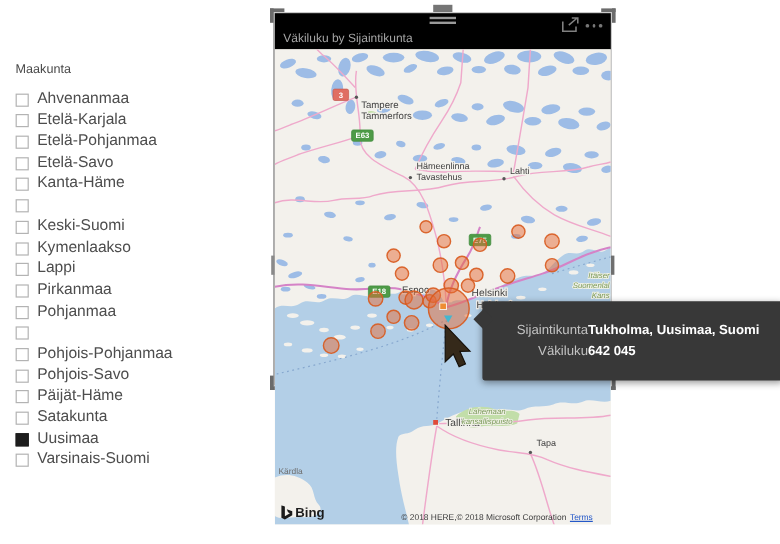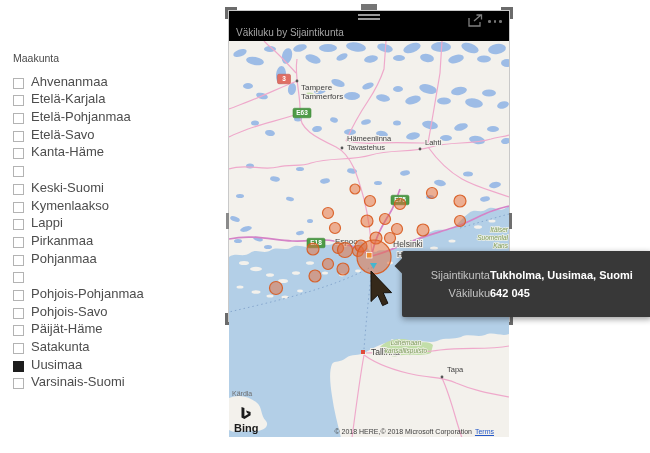--- a/index.html
+++ b/index.html
@@ -31,21 +31,21 @@
   .drag-lines{position:absolute;top:3px;left:50%;margin-left:-11px;width:22px;}
   .drag-lines div{height:2px;background:#9a9a9a;margin-bottom:2px;}
   .focus-icon{position:absolute;top:3px;right:26px;width:15px;height:14px;cursor:pointer;}
   .more-icon{position:absolute;top:9px;right:5px;width:16px;height:6px;cursor:pointer;display:flex;gap:3px;}
   .more-icon span{width:2.6px;height:2.6px;border-radius:50%;background:#777;}
   .viz-title{position:absolute;top:16px;left:7px;font-size:10px;color:#a5a5a5;white-space:nowrap;}
   .map{position:absolute;left:0;top:30px;width:280px;height:396px;overflow:hidden;background:#f3f1ec;}
   .map svg{display:block;}
   
   .bing-logo{position:absolute;left:5px;bottom:3px;display:flex;align-items:center;gap:2px;
-    font-size:11px;color:#1b1b1b;font-weight:bold;flex-direction:column;}
+    font-size:11px;color:#1b1b1b;font-weight:bold;}
   .copyright{position:absolute;right:15px;bottom:2px;font-size:7px;color:#3c3c3c;white-space:nowrap;}
   .copyright .terms{color:#2458c8;text-decoration:underline;cursor:pointer;margin-left:3px;}
   .kardla{position:absolute;left:3px;bottom:40px;font-size:7px;color:#6e6e6e;}
   
   .city{fill:#3f3f3f;paint-order:stroke;stroke:#f3f1ec;stroke-width:2px;font-weight:500;}
   .park-label{fill:#7d9b5c;font-style:italic;paint-order:stroke;stroke:#eef0e4;stroke-width:1.5px;}
   .badge-text{fill:#ffffff;font-weight:bold;}
   
   .tooltip{position:absolute;left:402px;top:251px;width:250px;height:66px;background:#383838;
     border-radius:2px;box-shadow:0 2px 6px rgba(0,0,0,.4);z-index:5;

